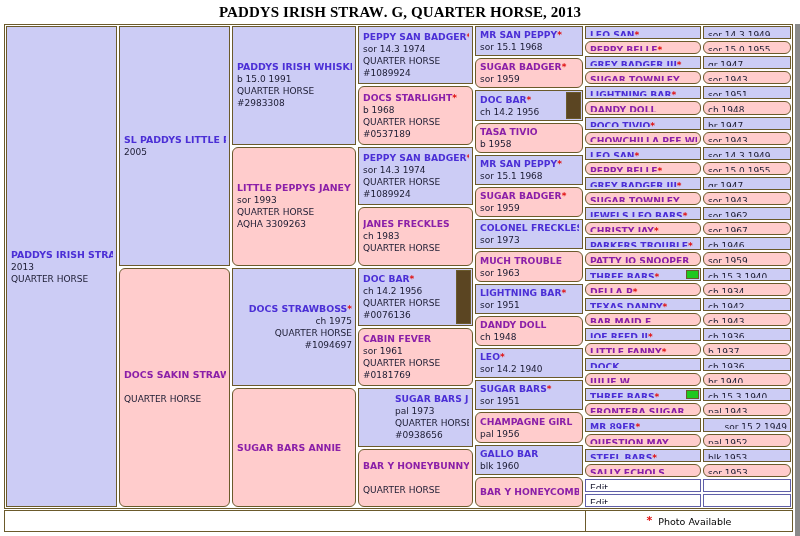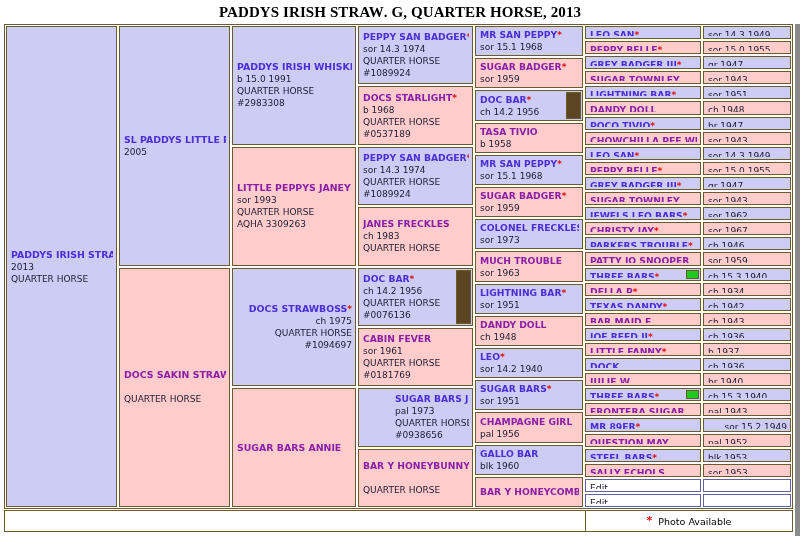--- a/index.html
+++ b/index.html
@@ -44,21 +44,21 @@
     border:1px solid #6b5a2b;
     margin:1px;
     padding:2px 3px 2px 4px;
     overflow:hidden;
     position:relative;
     display:flex;
     flex-direction:column;
     justify-content:center;
   }
   .blue{background:#ccccf5;}
-  .pink{background:#ffcccc;}
+  .pink{background:#ffcccc;border-radius:6px;}
   .white{background:#ffffff;border:1px solid #6060a8;}
 
   .nm{
     color:#4b2fd6;
     font-size:9.2px;
     font-weight:bold;
     line-height:12px;
     white-space:nowrap;
     overflow:hidden;
   }

